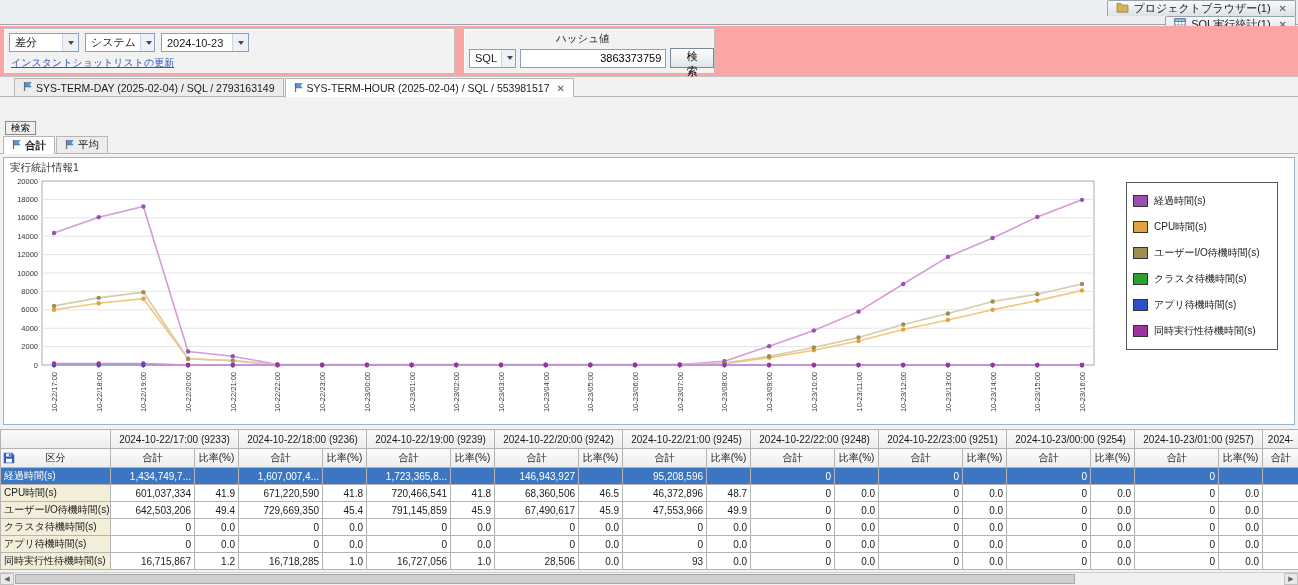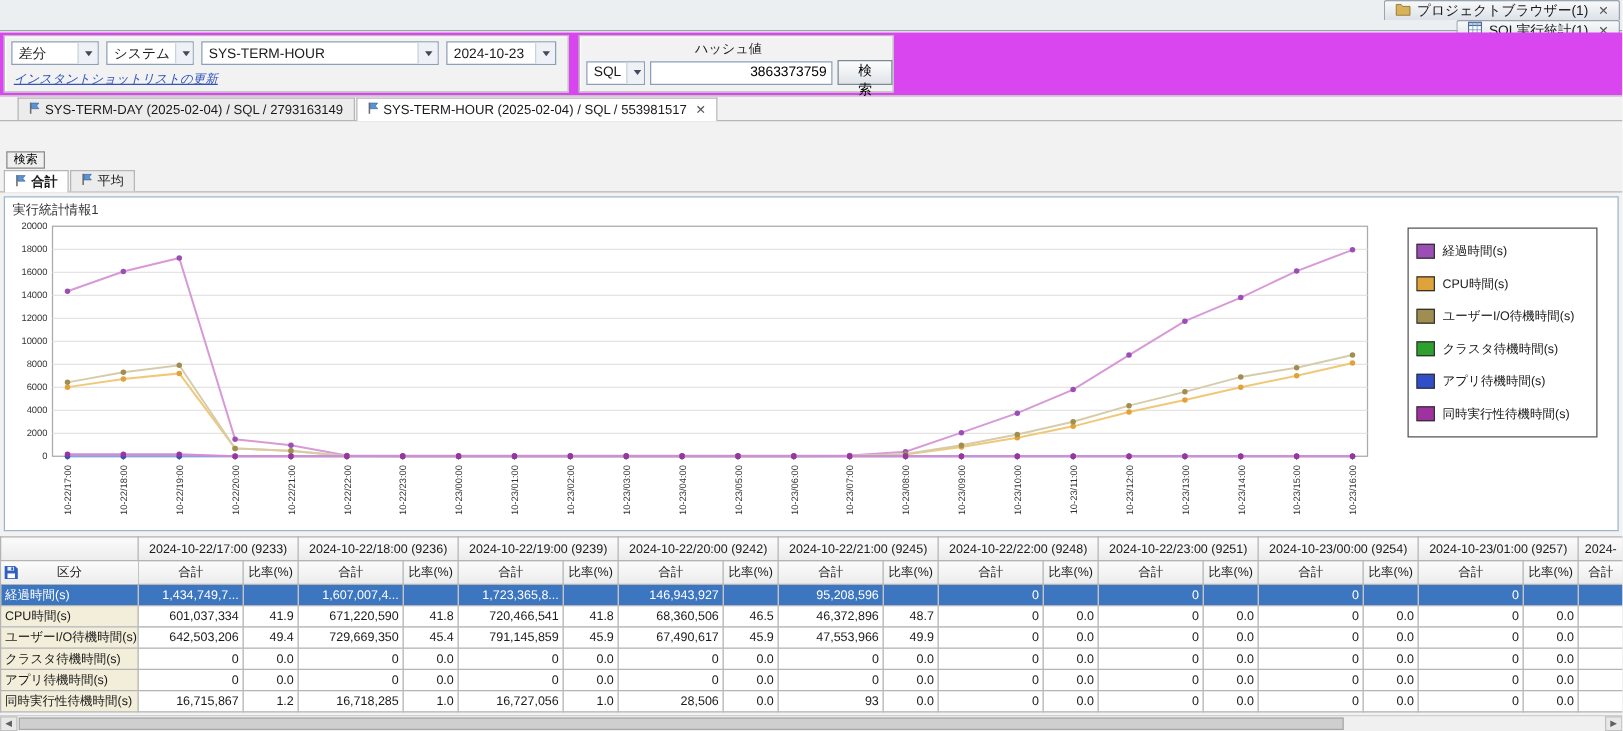--- a/index.html
+++ b/index.html
@@ -8,30 +8,30 @@
 
   
   .main-tabbar{position:absolute;top:0;left:0;right:0;height:25px;background:#eceff2;
                border-bottom:1px solid #9aa4ae;display:flex;align-items:flex-end;padding-left:3px;box-sizing:border-box;flex-direction:column;}
   .mtab{display:flex;align-items:center;gap:5px;height:22px;padding:0 8px;border:1px solid #9aa4ae;border-bottom:none;
         background:linear-gradient(#f8f9fa,#dde2e8);margin-right:2px;border-radius:2px 2px 0 0;cursor:default;white-space:nowrap;}
   .mtab.active{background:#fff;height:24px;margin-bottom:-1px;}
   .tab-close{color:#555;font-size:10px;margin-left:3px;}
 
   
-  .toolbar{position:absolute;top:26px;left:0;right:0;height:51px;background:#d946ef;border-bottom:1px solid #c4c4c4;box-sizing:border-box;padding-left:40px;}
+  .toolbar{position:absolute;top:26px;left:0;right:0;height:51px;background:#fca5a5;border-bottom:1px solid #c4c4c4;box-sizing:border-box;padding-left:40px;}
   .group{position:absolute;border:1px solid #bdbdbd;box-shadow:inset 1px 1px 0 #fff;background:#f2f2f2;box-sizing:border-box;}
   .group1{left:3px;top:2px;width:452px;height:46px;}
   .group2{left:463px;top:2px;width:252px;height:46px;}
   .selrow{display:flex;gap:6px;margin:4px 0 0 5px;}
   .select{display:inline-flex;align-items:center;justify-content:space-between;background:#fff;
           border:1px solid #8aa0b8;height:19px;padding:0 0 0 5px;box-sizing:border-box;white-space:nowrap;overflow:hidden;}
   .select .arrowbox{width:15px;height:17px;display:flex;align-items:center;justify-content:center;background:#eef2f6;border-left:1px solid #c8d4e0;margin-left:4px;flex:none;}
   .tri{width:0;height:0;border-left:3.5px solid transparent;border-right:3.5px solid transparent;border-top:4px solid #404a58;}
-  .link{position:absolute;left:7px;top:27px;color:#3355bb;text-decoration:underline;font-style:italic;font-size:10px;cursor:pointer;}
+  .link{position:absolute;left:7px;top:27px;color:#3355bb;text-decoration:underline;font-size:10px;cursor:pointer;}
   .hash-label{position:absolute;left:92px;top:3px;font-size:10.5px;}
   .hash-row{position:absolute;left:5px;top:19px;display:flex;gap:4px;align-items:center;}
   .hash-input{width:146px;height:19px;border:1px solid #8aa0b8;text-align:right;padding:0 4px;
               font-size:11px;font-family:"Liberation Sans",sans-serif;box-sizing:border-box;}
   .btn{height:20px;padding:0 10px;border:1px solid #7a8a9a;background:linear-gradient(#fdfdfd,#e0e4e8);
        font-size:11px;font-family:"Liberation Sans",sans-serif;cursor:pointer;}
 
   
   .doctabs{position:absolute;top:78px;left:0;right:0;height:19px;border-bottom:1px solid #b6b6b6;display:flex;
            padding-left:14px;background:#f2f2f2;box-sizing:border-box;align-items:flex-end;}
@@ -116,26 +116,20 @@
     <div class="group group1">
       <div class="selrow">
         <span class="select" style="width:70px">
           <span>差分</span>
           <span class="arrowbox">
               <span class="tri"></span>
             </span>
         </span>
         <span class="select" style="width:70px">
           <span>システム</span>
-          <span class="arrowbox">
-              <span class="tri"></span>
-            </span>
-        </span>
-        <span class="select" style="width:190px">
-          <span>SYS-TERM-HOUR</span>
           <span class="arrowbox">
               <span class="tri"></span>
             </span>
         </span>
         <span class="select" style="width:88px">
           <span>2024-10-23</span>
           <span class="arrowbox">
               <span class="tri"></span>
             </span>
         </span>

